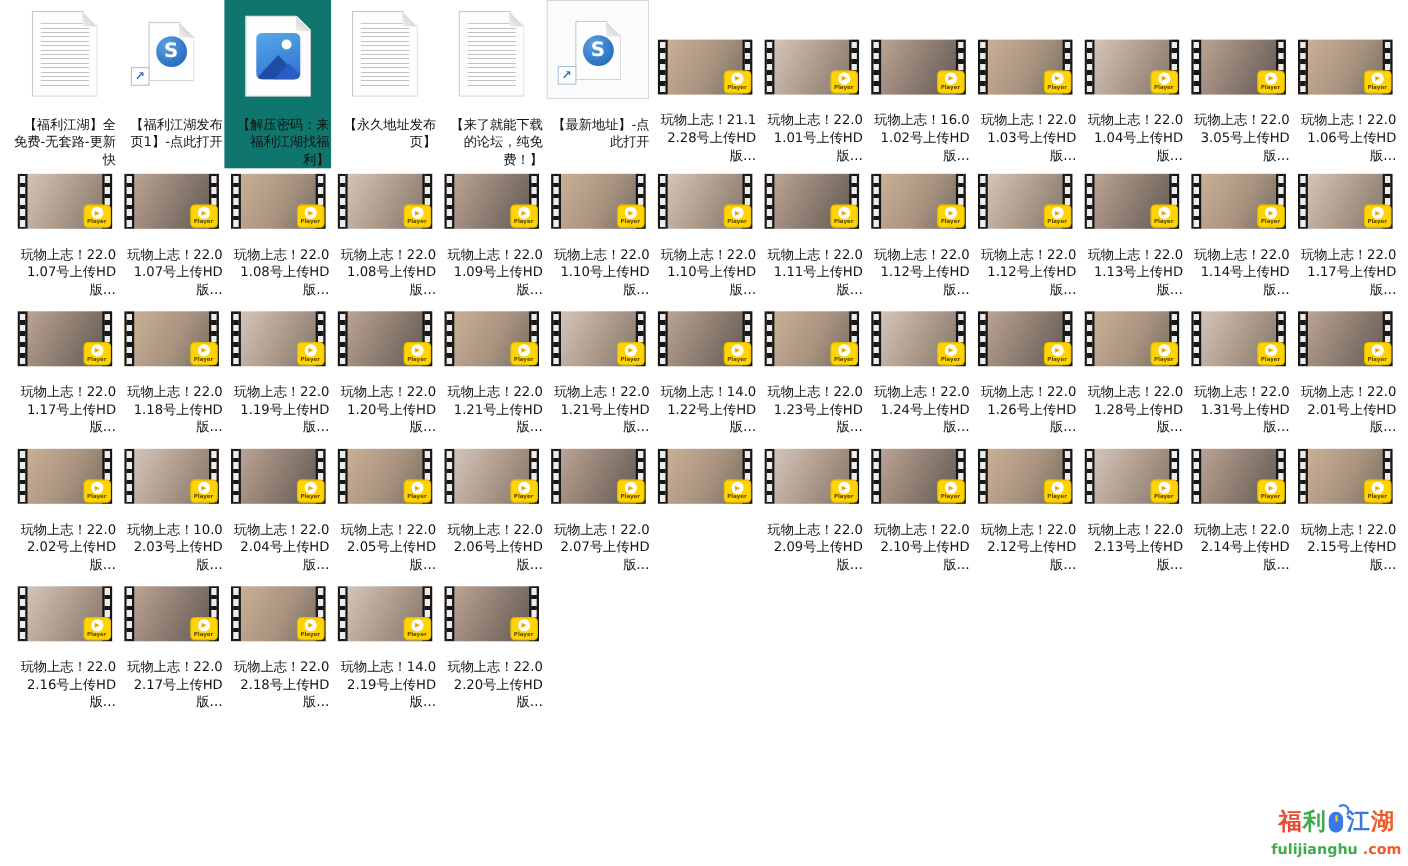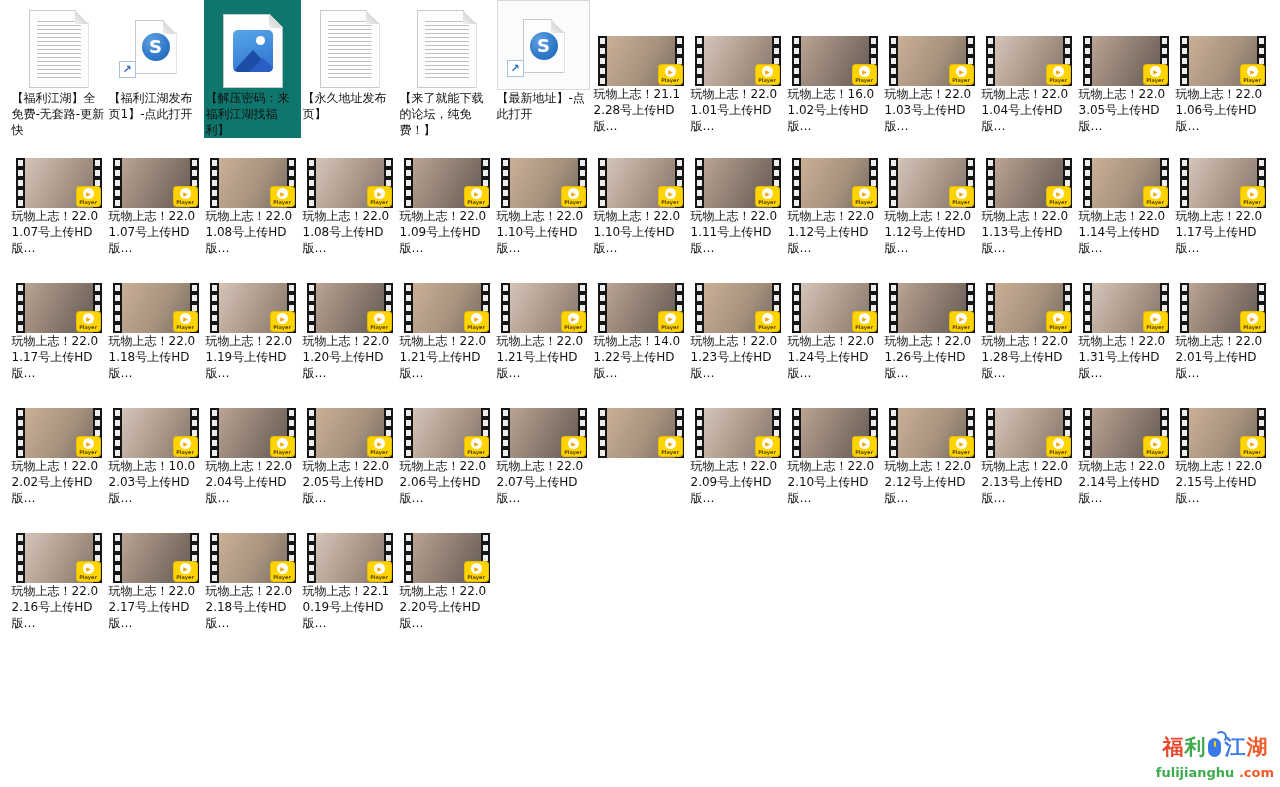--- a/index.html
+++ b/index.html
@@ -61,22 +61,22 @@
   .film.left{left:0;} .film.right{right:0;}
   .badge{position:absolute;right:1px;bottom:1px;width:25px;height:21px;border-radius:4px;
        background:#ffd400;display:flex;flex-direction:column;align-items:center;justify-content:center;gap:1px;
        box-shadow:0 0 0 1px rgba(180,140,0,.35) inset;}
   .badge-play{width:11px;height:11px;background:#fff;border-radius:50%;
        display:flex;align-items:center;justify-content:center;}
   .badge-play::before{content:"▶";font-size:6px;color:#f0a500;line-height:1;margin-left:1px;}
   .badge-text{font-size:5px;font-weight:bold;color:#5d4a00;line-height:1;}
 
   
-  .file-label,.video-label{margin-top:0;width:94px;font-size:12px;line-height:16px;
-       text-align:left;word-break:break-all;color:#111;}
+  .file-label,.video-label{margin-top:15px;width:94px;font-size:12px;line-height:16px;
+       text-align:right;word-break:break-all;color:#111;}
 
   
   .watermark{position:absolute;right:6px;bottom:8px;text-align:center;user-select:none;}
   .wm-row{display:flex;align-items:center;justify-content:center;gap:1px;
        font-weight:bold;font-size:21px;line-height:1;}
   .wm-red{color:#e8492f;} .wm-green{color:#3faa4e;} .wm-blue{color:#3b78e7;} .wm-orange{color:#ef5a28;}
   .wm-mouse{position:relative;display:inline-block;width:13px;height:19px;margin:0 2px;
        background:#3b78e7;border-radius:7px;}
   .wm-mouse::before{content:"";position:absolute;top:-7px;right:-6px;width:8px;height:8px;
        border:2px solid #3b78e7;border-radius:50%;border-left-color:transparent;border-bottom-color:transparent;}
@@ -700,21 +700,21 @@
   </div>
       <div class="cell video">
     <div class="thumb v1">
       <div class="film left"></div>
       <div class="film right"></div>
       <div class="badge">
         <span class="badge-play"></span>
         <span class="badge-text">Player</span>
       </div>
     </div>
-    <div class="video-label">玩物上志！22.10.19号上传HD版…</div>
+    <div class="video-label">玩物上志！14.02.19号上传HD版…</div>
   </div>
       <div class="cell video">
     <div class="thumb v2">
       <div class="film left"></div>
       <div class="film right"></div>
       <div class="badge">
         <span class="badge-play"></span>
         <span class="badge-text">Player</span>
       </div>
     </div>

